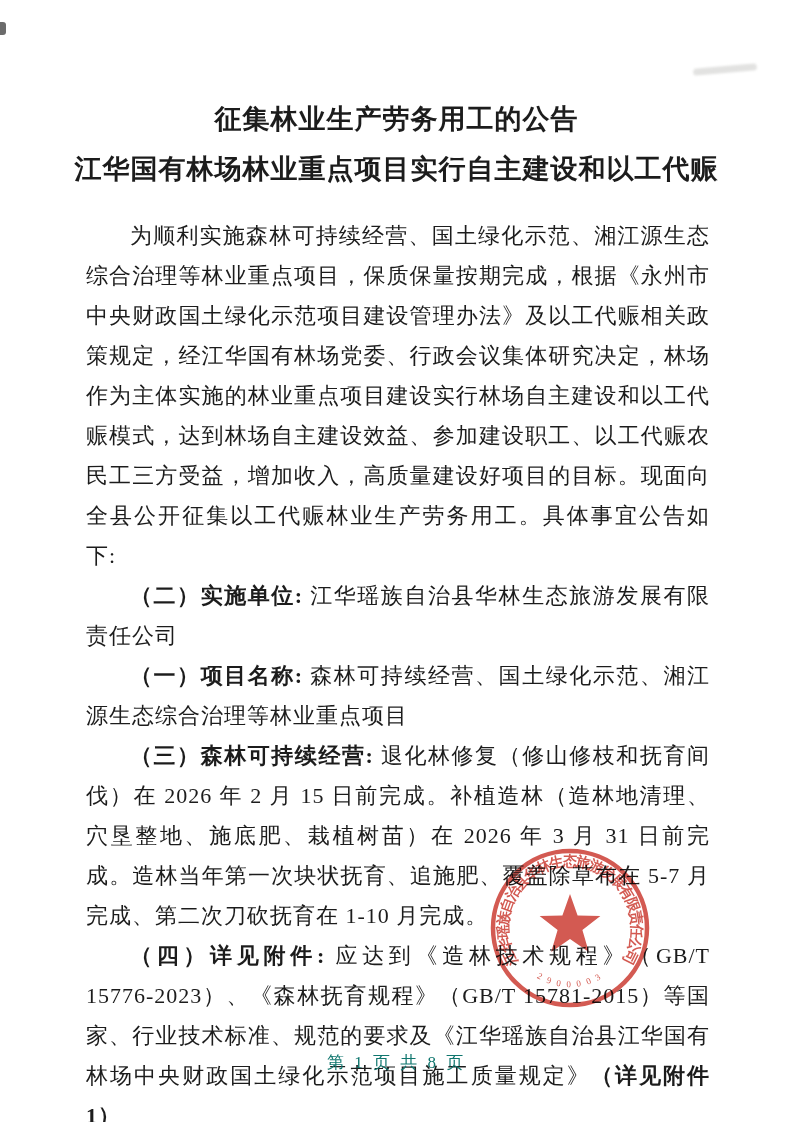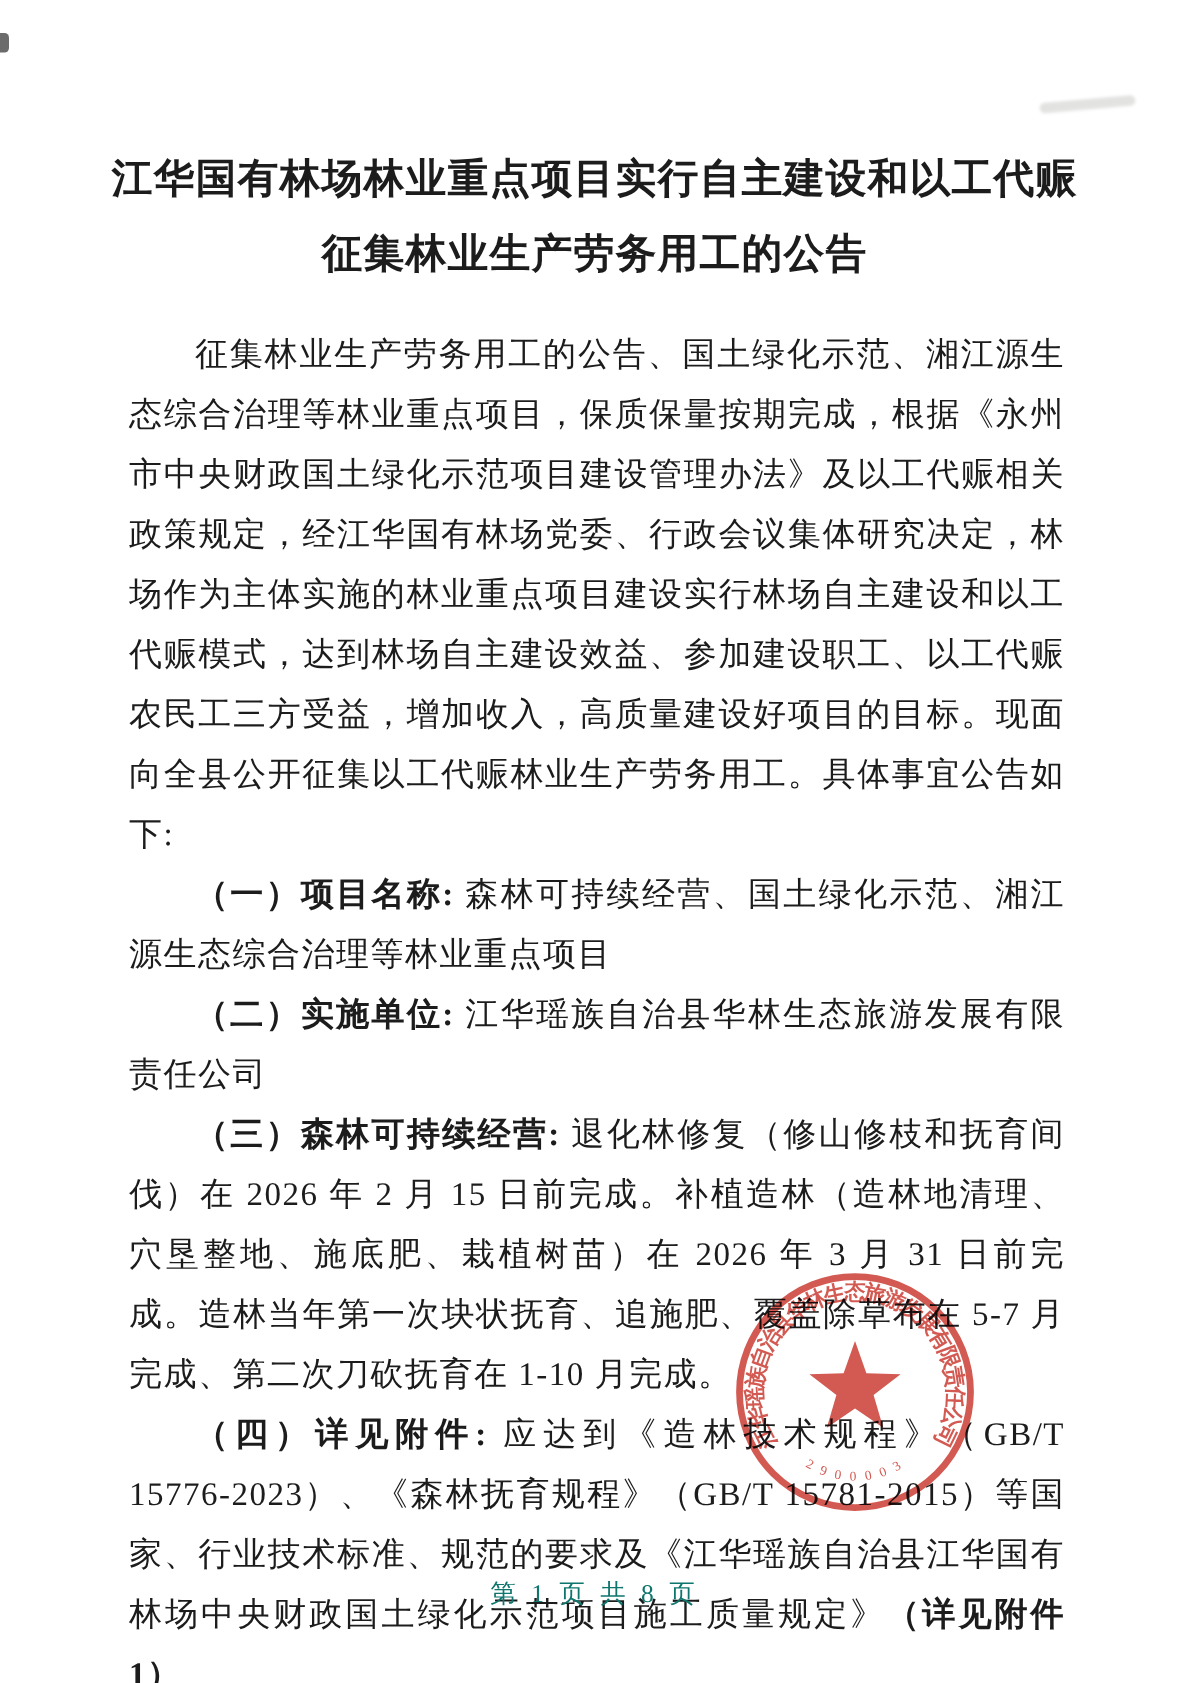--- a/index.html
+++ b/index.html
@@ -53,28 +53,28 @@
 </style>
 </head>
 <body>
 
 <div class="page">
 
   <div class="artifact-speck"></div>
   <div class="artifact-smudge"></div>
 
   <div class="doc-title">
+    <div>征集林业生产劳务用工的公告</div>
     <div>江华国有林场林业重点项目实行自主建设和以工代赈</div>
-    <div>征集林业生产劳务用工的公告</div>
   </div>
 
   <div class="content">
-    <p><span>征集林业生产劳务用工的公告、国土绿化示范、湘江源生态综合治理等林业重点项目，保质保量按期完成，根据《永州市中央财政国土绿化示范项目建设管理办法》及以工代赈相关政策规定，经江华国有林场党委、行政会议集体研究决定，林场作为主体实施的林业重点项目建设实行林场自主建设和以工代赈模式，达到林场自主建设效益、参加建设职工、以工代赈农民工三方受益，增加收入，高质量建设好项目的目标。现面向全县公开征集以工代赈林业生产劳务用工。具体事宜公告如下:</span></p>
+    <p><span>为顺利实施森林可持续经营、国土绿化示范、湘江源生态综合治理等林业重点项目，保质保量按期完成，根据《永州市中央财政国土绿化示范项目建设管理办法》及以工代赈相关政策规定，经江华国有林场党委、行政会议集体研究决定，林场作为主体实施的林业重点项目建设实行林场自主建设和以工代赈模式，达到林场自主建设效益、参加建设职工、以工代赈农民工三方受益，增加收入，高质量建设好项目的目标。现面向全县公开征集以工代赈林业生产劳务用工。具体事宜公告如下:</span></p>
+    <p><b>（二）实施单位: </b><span>江华瑶族自治县华林生态旅游发展有限责任公司</span><b></b></p>
     <p><b>（一）项目名称: </b><span>森林可持续经营、国土绿化示范、湘江源生态综合治理等林业重点项目</span><b></b></p>
-    <p><b>（二）实施单位: </b><span>江华瑶族自治县华林生态旅游发展有限责任公司</span><b></b></p>
     <p><b>（三）森林可持续经营: </b><span>退化林修复（修山修枝和抚育间伐）在 2026 年 2 月 15 日前完成。补植造林（造林地清理、穴垦整地、施底肥、栽植树苗）在 2026 年 3 月 31 日前完成。造林当年第一次块状抚育、追施肥、覆盖除草布在 5-7 月完成、第二次刀砍抚育在 1-10 月完成。</span><b></b></p>
     <p><b>（四）详见附件: </b><span>应达到《造林技术规程》（GB/T 15776-2023）、《森林抚育规程》（GB/T 15781-2015）等国家、行业技术标准、规范的要求及《江华瑶族自治县江华国有林场中央财政国土绿化示范项目施工质量规定》</span><b>（详见附件 1）</b></p>
   </div>
 
   <svg class="seal" viewBox="0 0 200 180" xmlns="http://www.w3.org/2000/svg">
     <defs>
       <path id="sealTopArc" d="M 49.2,125.6 A 62,62 0 1 1 150.8,125.6" fill="none"></path>
       <path id="sealBottomArc" d="M 53,128 A 63,63 0 0 0 147,128" fill="none"></path>
     </defs>
     <circle cx="100" cy="90" r="77" fill="none" stroke="#c9352b" stroke-width="4.5"></circle>

